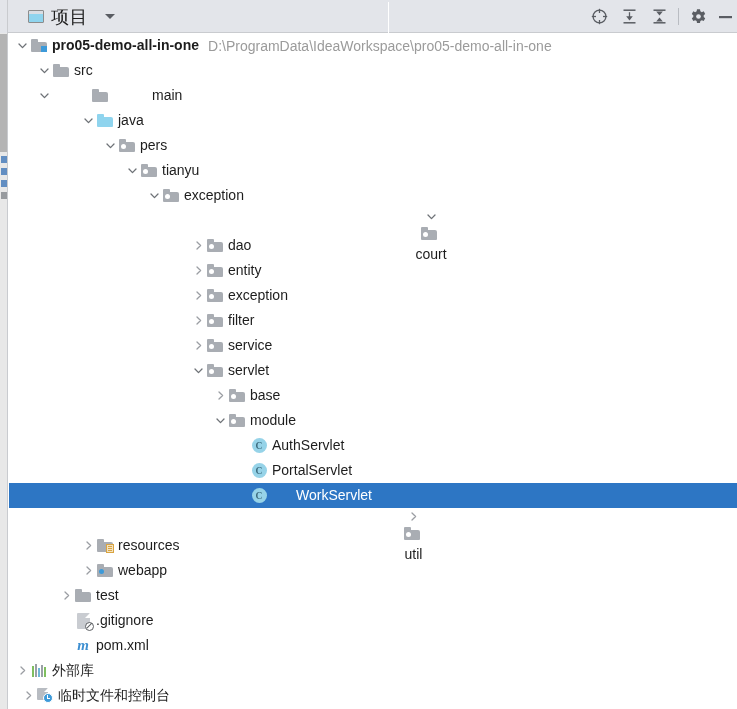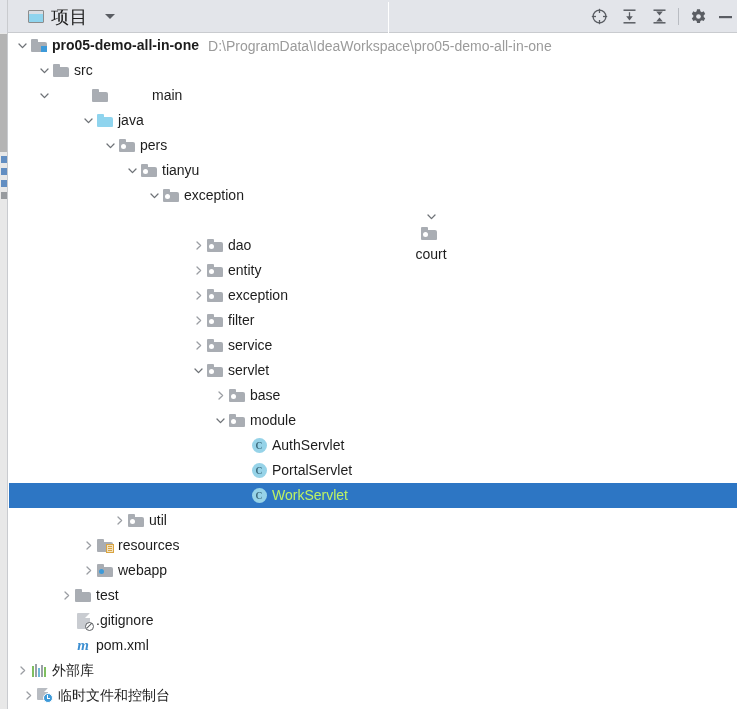--- a/index.html
+++ b/index.html
@@ -163,21 +163,21 @@
   .label {
     font-size: 14px;
     line-height: 25px;
   }
   .label.bold { font-weight: bold; }
   .path {
     font-size: 14px;
     color: #9b9b9b;
     margin-left: 9px;
   }
-  .row.selected .label { color: #bef264; }
+  .row.selected .label { color: #ffffff; margin-left: 24px; }
 
   
   .folder {
     position: relative;
     width: 16px; height: 13px;
   }
   .folder .body {
     position: absolute;
     left: 0; bottom: 0;
     width: 16px; height: 10px;
@@ -642,21 +642,21 @@
       </span>
       <span class="label">PortalServlet</span>
     </div>
     <div class="row selected" style="padding-left: 225px;">
       <span class="twisty"></span>
       <span class="icon-slot">
         <span class="jclass">C</span>
       </span>
       <span class="label">WorkServlet</span>
     </div>
-    <div class="row" style="padding-left: 102px;">
+    <div class="row" style="padding-left: 81px; flex-direction: column;">
       <span class="twisty">
         <svg width="11" height="11" viewBox="0 0 11 11">
           <polyline points="4,2 7.6,5.5 4,9" fill="none" stroke="#9b9ea3" stroke-width="1.3" stroke-linecap="round" stroke-linejoin="round"></polyline>
         </svg>
       </span>
       <span class="icon-slot">
         <span class="folder">
           <span class="tab"></span>
           <span class="body"></span>
           <span class="dot"></span>

